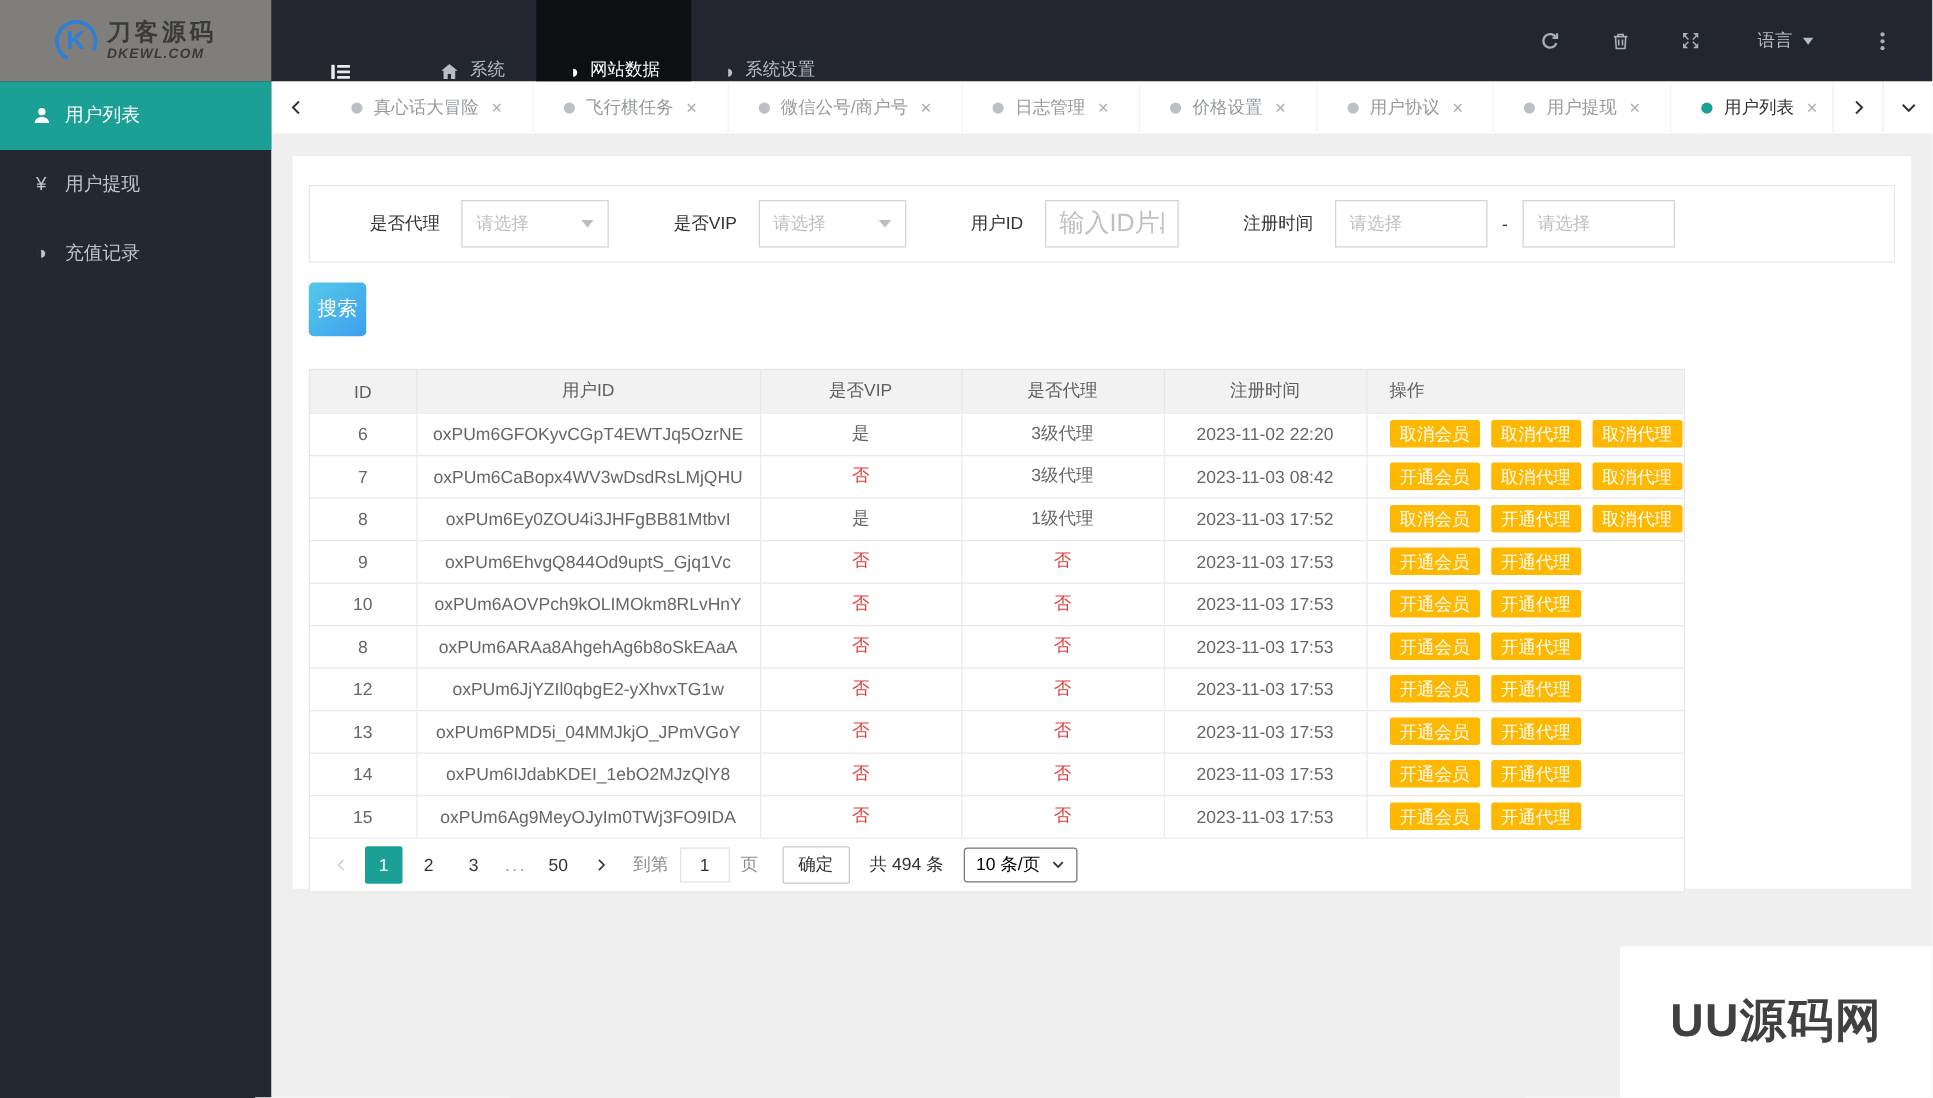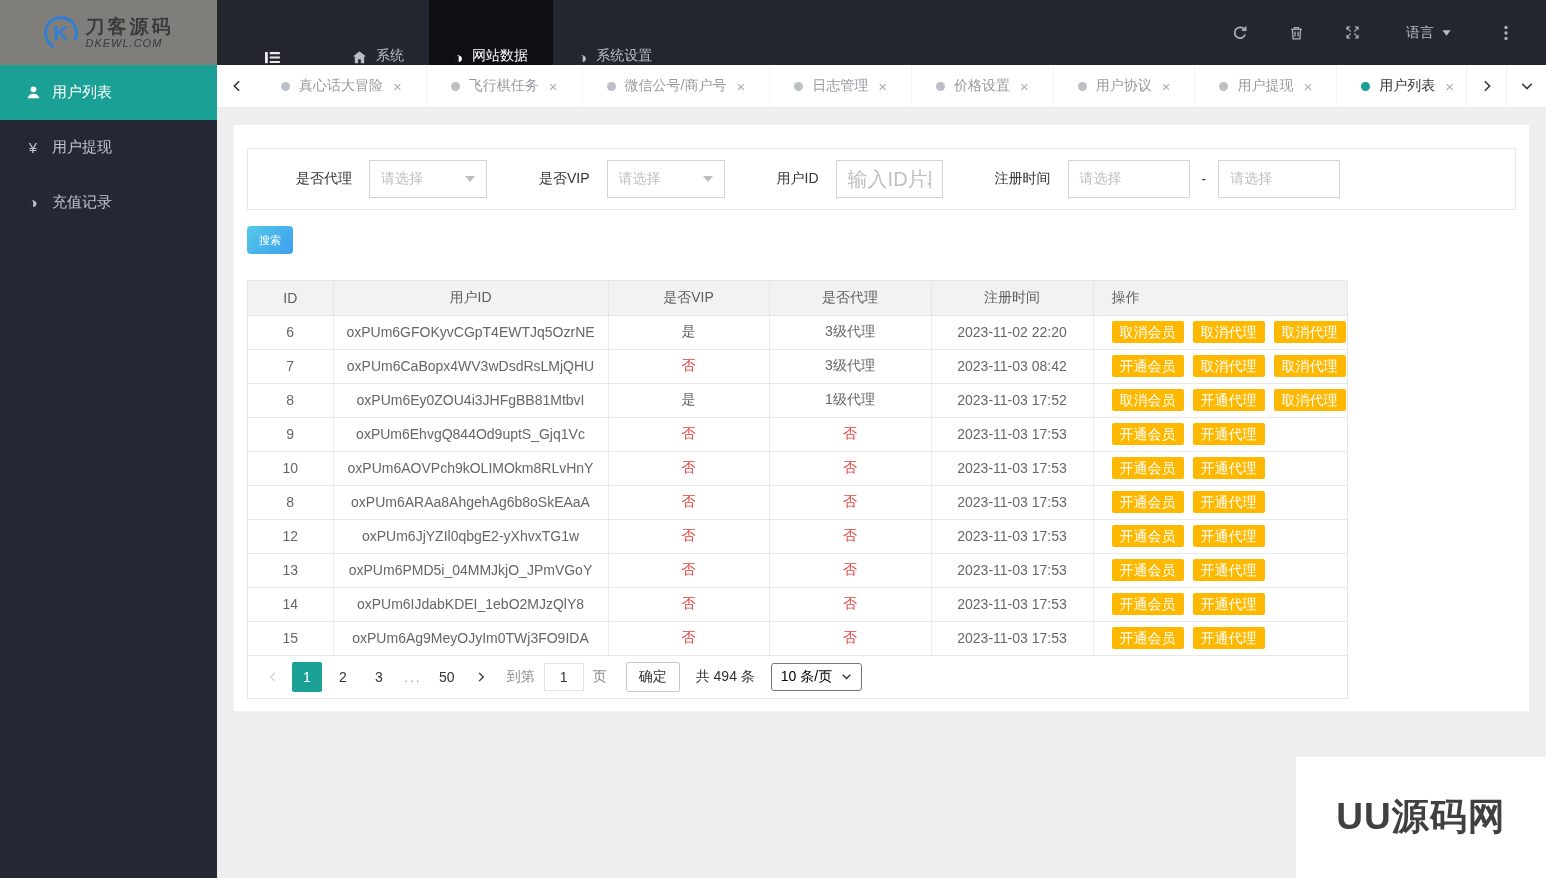--- a/index.html
+++ b/index.html
@@ -5,21 +5,21 @@
   *{margin:0;padding:0;box-sizing:border-box;}
   html,body{width:1546px;height:878px;overflow:hidden;}
   body{font-family:"Liberation Sans","DejaVu Sans",sans-serif;background:#efefef;position:relative;font-size:14px;}
 
   
   .navbar{position:absolute;top:0;left:0;right:0;height:65px;background:#23262e;display:flex;align-items:stretch;z-index:20;}
   .logo{width:217px;background:#7f7e7a;display:flex;align-items:center;justify-content:center;gap:8px;}
   .logo-mark{width:34px;height:34px;border:3px solid #2f7fd6;border-bottom-color:transparent;border-radius:50%;color:#2f7fd6;font-weight:bold;font-style:italic;font-size:21px;display:flex;align-items:center;justify-content:center;transform:rotate(-18deg);flex:none;}
   .logo-mark>i{transform:rotate(18deg);font-style:normal;font-weight:bold;}
   .logo-line1{display:block;font-size:19px;font-weight:bold;color:#3a3a3a;letter-spacing:3px;line-height:1.15;}
-  .logo-line2{display:block;font-size:11px;font-weight:normal;font-style:italic;color:#3a3a3a;letter-spacing:1px;}
+  .logo-line2{display:block;font-size:11px;font-weight:bold;font-style:italic;color:#3a3a3a;letter-spacing:1px;}
   .nav{display:flex;align-items:stretch;}
   .nav-item{display:flex;align-items:flex-end;gap:9px;padding:0 25px;color:#b7bcc5;font-size:14px;cursor:pointer;}
   .nav-item.icon-only{width:110px;justify-content:center;padding:0;color:#e8eaee;}
   .nav-item.active{background:#0d0f13;color:#fff;}
   .glyph{display:inline-flex;align-items:center;justify-content:center;line-height:1;}
   .glyph.half{font-size:15px;}
   .nav-right{margin-left:auto;display:flex;align-items:center;padding-right:12px;}
   .nav-icon-btn{width:56px;display:flex;justify-content:center;align-items:center;color:#a9aeb8;cursor:pointer;height:100%;}
   .lang{display:flex;align-items:center;gap:7px;color:#b7bcc5;padding:0 26px;cursor:pointer;height:100%;}
   .lang .caret-svg{color:#b7bcc5;}
@@ -48,21 +48,21 @@
   .filter-panel{border:1px solid #e8e8e8;height:62px;display:flex;align-items:center;padding-left:48px;margin-top:10px;}
   .fgroup{display:flex;align-items:center;}
   .fgroup+.fgroup{margin-left:52px;}
   .flabel{font-size:14px;color:#333;margin-right:17px;white-space:nowrap;}
   .fselect{width:118px;height:38px;border:1px solid #d4d4d4;background:#fff;display:flex;align-items:center;justify-content:space-between;padding:0 11px;color:#bfbfbf;font-size:14px;cursor:pointer;}
   .fselect .tri{width:0;height:0;border-left:5px solid transparent;border-right:5px solid transparent;border-top:6px solid #bdbdbd;}
   .finput{width:107px;height:38px;border:1px solid #d4d4d4;padding:0 11px;font-size:20px;color:#333;outline:none;}
   .finput::placeholder{color:#bfbfbf;}
   .datebox{width:122px;height:38px;border:1px solid #d4d4d4;display:flex;align-items:center;padding:0 11px;color:#bfbfbf;font-size:14px;cursor:pointer;}
   .dash{margin:0 12px;color:#333;}
-  .search-btn{margin-top:16px;width:46px;height:28px;border:none;border-radius:4px;background:linear-gradient(135deg,#55c9e8,#3d9ff0);color:#fff;font-size:11px;cursor:pointer;display:block;}
+  .search-btn{margin-top:16px;width:46px;height:43px;border:none;border-radius:4px;background:linear-gradient(135deg,#55c9e8,#3d9ff0);color:#fff;font-size:16px;cursor:pointer;display:block;}
 
   
   .table-wrap{margin-top:26px;width:1101px;border:1px solid #e6e6e6;}
   table{width:100%;border-collapse:collapse;font-size:14px;color:#666;table-layout:fixed;}
   th{height:34px;background:#f2f2f2;font-weight:400;color:#5e5e5e;text-align:center;border-right:1px solid #e6e6e6;border-bottom:1px solid #e6e6e6;}
   td{height:34px;text-align:center;border-right:1px solid #ececec;border-bottom:1px solid #e8e8e8;overflow:hidden;white-space:nowrap;}
   th:last-child,td:last-child{border-right:none;}
   th.op,td.op{text-align:left;padding-left:18px;}
   .vip-no{color:#e23c39;}
   .op-btn{display:inline-block;background:#ffb800;color:#fff;font-size:14px;height:22px;line-height:23px;padding:0 8px;border-radius:2px;margin-right:9px;cursor:pointer;}

